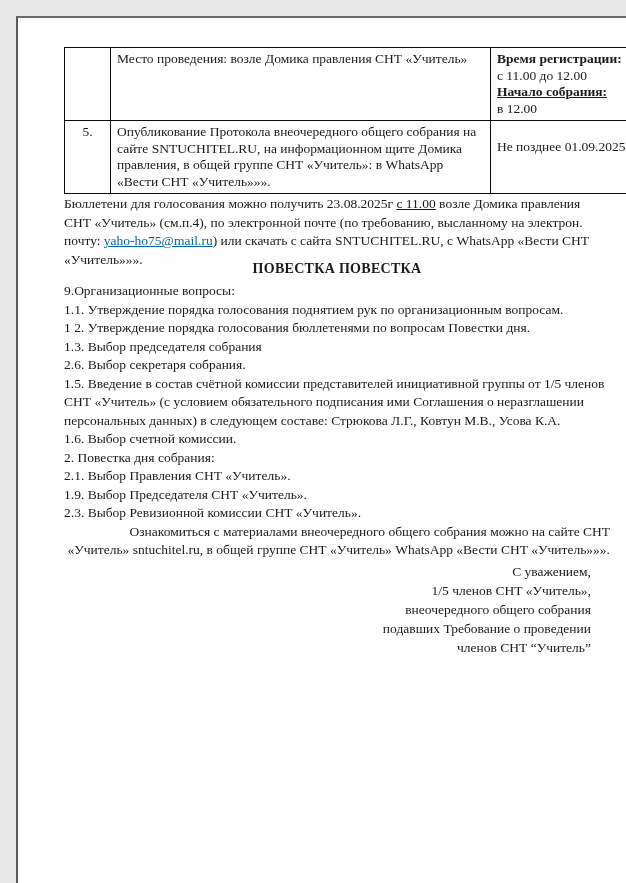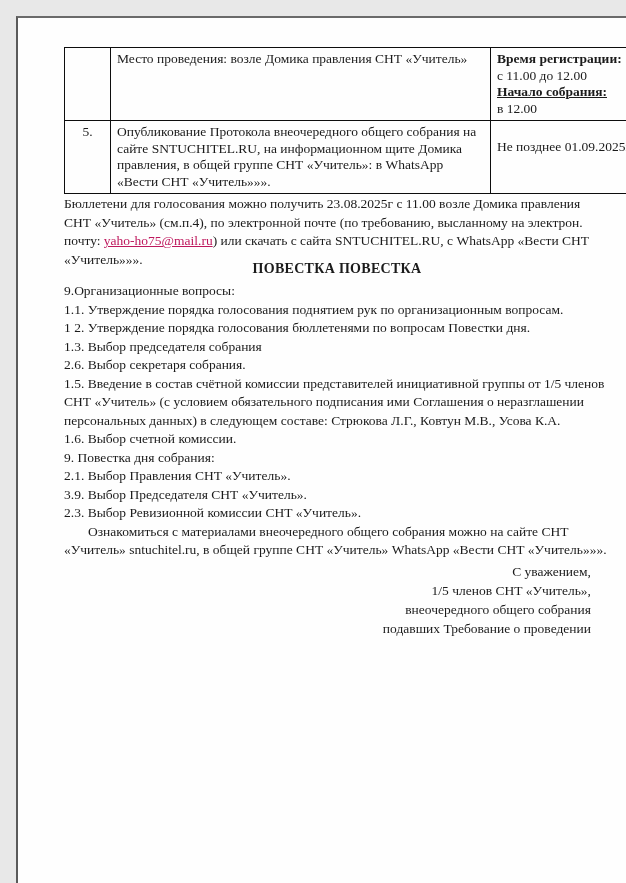--- a/index.html
+++ b/index.html
@@ -38,30 +38,30 @@
   .reg-line{white-space:nowrap;}
   .bold{font-weight:bold;}
   .bold-u{font-weight:bold;text-decoration:underline;}
   .deadline{padding-top:15px;display:block;}
   
   .para{
     position:absolute;left:46px;width:546px;
     font-size:13.5px;line-height:18.5px;
   }
   .bulletin{top:177px;}
-  .u{}
-  a.email{color:#be185d;text-decoration:underline;cursor:pointer;}
+  .u{text-decoration:underline;}
+  a.email{color:#0369a1;text-decoration:underline;cursor:pointer;}
   .agenda-title{
     position:absolute;left:46px;top:243px;width:546px;
     text-align:center;font-weight:bold;font-size:14px;
     letter-spacing:0.3px;
   }
   .agenda{top:264px;}
   .agenda .item{margin:0;}
-  .materials{text-indent:24px;margin-top:0;}
+  .materials{text-indent:24px;margin-top:0;text-align:right;}
   
   .signature{
     position:absolute;right:49px;top:544px;width:320px;
     text-align:right;font-size:13.5px;line-height:19px;
   }
 </style>
 </head>
 <body>
 
 <div class="page">
@@ -101,27 +101,28 @@
   <div class="agenda-title">ПОВЕСТКА ПОВЕСТКА</div>
 
   <div class="para agenda">
     <div class="item">9.Организационные вопросы:</div>
     <div class="item">1.1. Утверждение порядка голосования поднятием рук по организационным вопросам.</div>
     <div class="item">1 2. Утверждение порядка голосования бюллетенями по вопросам Повестки дня.</div>
     <div class="item">1.3. Выбор председателя собрания</div>
     <div class="item">2.6. Выбор секретаря собрания.</div>
     <div class="item">1.5.  Введение в состав счётной комиссии представителей инициативной группы от 1/5 членов СНТ «Учитель» (с условием обязательного подписания ими Соглашения о неразглашении персональных данных) в следующем составе: Стрюкова Л.Г., Ковтун М.В., Усова К.А.</div>
     <div class="item">1.6.  Выбор счетной комиссии.</div>
-    <div class="item">9. Повестка дня собрания:</div>
+    <div class="item">2. Повестка дня собрания:</div>
     <div class="item">2.1. Выбор Правления СНТ «Учитель».</div>
-    <div class="item">3.9. Выбор Председателя  СНТ «Учитель».</div>
+    <div class="item">1.9. Выбор Председателя  СНТ «Учитель».</div>
     <div class="item">2.3. Выбор Ревизионной комиссии СНТ «Учитель».</div>
     <div class="item materials">Ознакомиться с материалами внеочередного общего собрания можно на сайте СНТ «Учитель» sntuchitel.ru, в общей группе СНТ «Учитель» WhatsApp «Вести СНТ «Учитель»»».</div>
   </div>
 
   <div class="signature">
     <div>С уважением,</div>
     <div>1/5 членов СНТ «Учитель»,</div>
     <div>внеочередного общего собрания</div>
     <div>подавших Требование о проведении</div>
+    <div>членов СНТ “Учитель”</div>
   </div>
 
 </div>
 
 </body></html>

